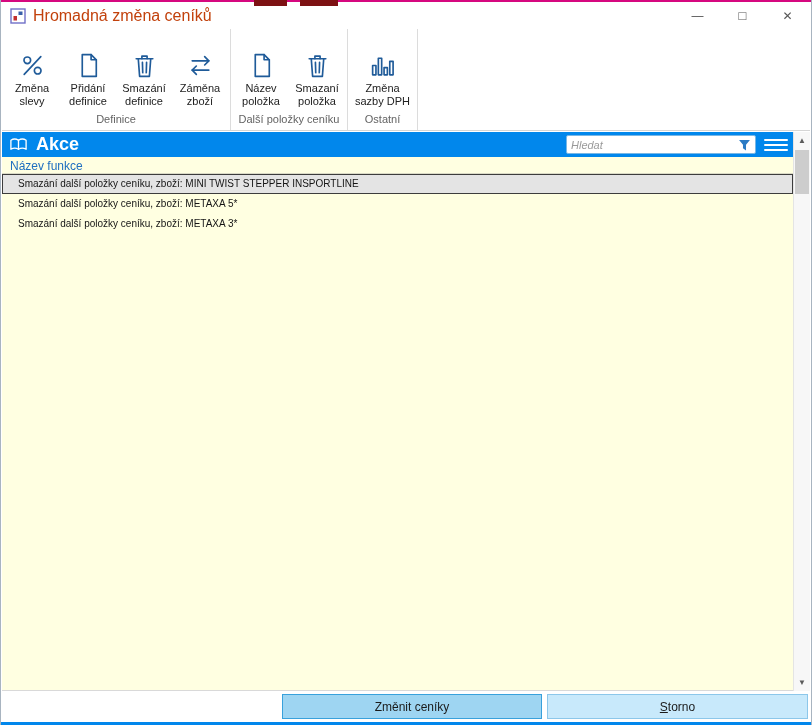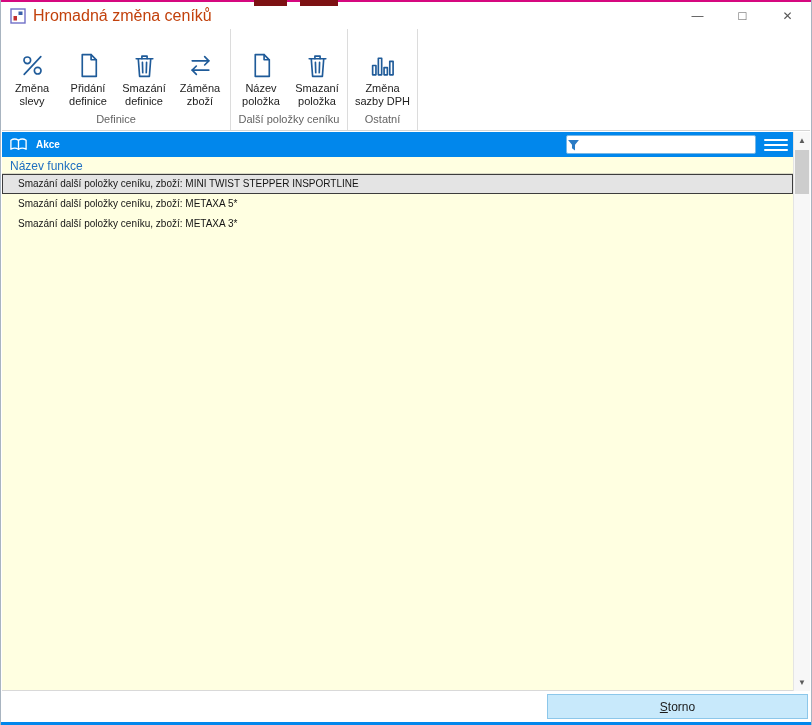--- a/index.html
+++ b/index.html
@@ -36,21 +36,21 @@
                stroke-linecap:round; stroke-linejoin:round; }
   .rlab { margin-top:3px; font-size:11px; line-height:13px; color:#222; text-align:center; }
   .rgroup-label { height:19px; line-height:17px; text-align:center; font-size:11px; color:#636363; }
 
   
   .panel-header { position:absolute; top:132px; left:1px; right:18px; height:25px; background:#0187ec;
                   display:flex; align-items:center; color:#fff; }
   .book-icon { width:19px; height:15px; margin-left:7px; }
   .book-icon svg { width:100%; height:100%; stroke:#fff; fill:none; stroke-width:1.4;
                    stroke-linecap:round; stroke-linejoin:round; }
-  .panel-title { margin-left:8px; font-size:10px; font-weight:bold; }
+  .panel-title { margin-left:8px; font-size:18px; font-weight:bold; }
   .ph-spacer { flex:1; }
   .search-box { width:190px; height:19px; background:#fff; border-radius:2px; display:flex;
                 align-items:center; margin-right:8px; border:1px solid #77b7e6; }
   .search-input { flex:1; height:100%; border:none; outline:none; background:transparent;
                   padding:0 4px; font-size:11px; color:#333;
                   font-family:"Liberation Sans","DejaVu Sans",sans-serif; }
   .search-input::placeholder { font-style:italic; color:#9a9a9a; }
   .filter-icon { width:13px; height:13px; margin-right:4px; flex:0 0 auto; }
   .hamburger { width:24px; height:19px; margin-right:5px; display:flex; flex-direction:column;
                justify-content:center; gap:3px; cursor:default; }
@@ -226,20 +226,21 @@
   <div class="panel-header">
     <span class="book-icon">
       <svg viewBox="0 0 20 15">
         <path d="M2 3 C4.5 1.4 7.5 1.4 10 3 C12.5 1.4 15.5 1.4 18 3 V12.5 C15.5 11 12.5 11 10 12.5 C7.5 11 4.5 11 2 12.5 Z"></path>
         <line x1="10" y1="3" x2="10" y2="12.5"></line>
       </svg>
     </span>
     <span class="panel-title">Akce</span>
     <div class="ph-spacer"></div>
     <div class="search-box">
+      <input class="search-input" type="text" placeholder="Hledat" style="">
       <span class="filter-icon">
         <svg viewBox="0 0 12 12">
           <path d="M1 1 H11 L7.4 5.4 V10.6 L4.6 8.6 V5.4 Z" fill="#2b7bc4" stroke="none"></path>
         </svg>
       </span>
     </div>
     <div class="hamburger">
       <span></span>
         <span></span>
         <span></span>
@@ -253,20 +254,21 @@
     <div class="row">Smazání další položky ceníku, zboží: METAXA 3*</div>
   </div>
 
   <div class="scrollbar">
     <div class="sb-arrow sb-up">▲</div>
     <div class="sb-thumb"></div>
     <div class="sb-arrow sb-down">▼</div>
   </div>
 
   <div class="footer">
+    <div class="fbtn primary">Změnit ceníky</div>
     <div class="fbtn secondary">
       <span class="underline">S</span>
         <span>torno</span>
     </div>
   </div>
 
   <div class="bottom-strip"></div>
 
 </div>
 

